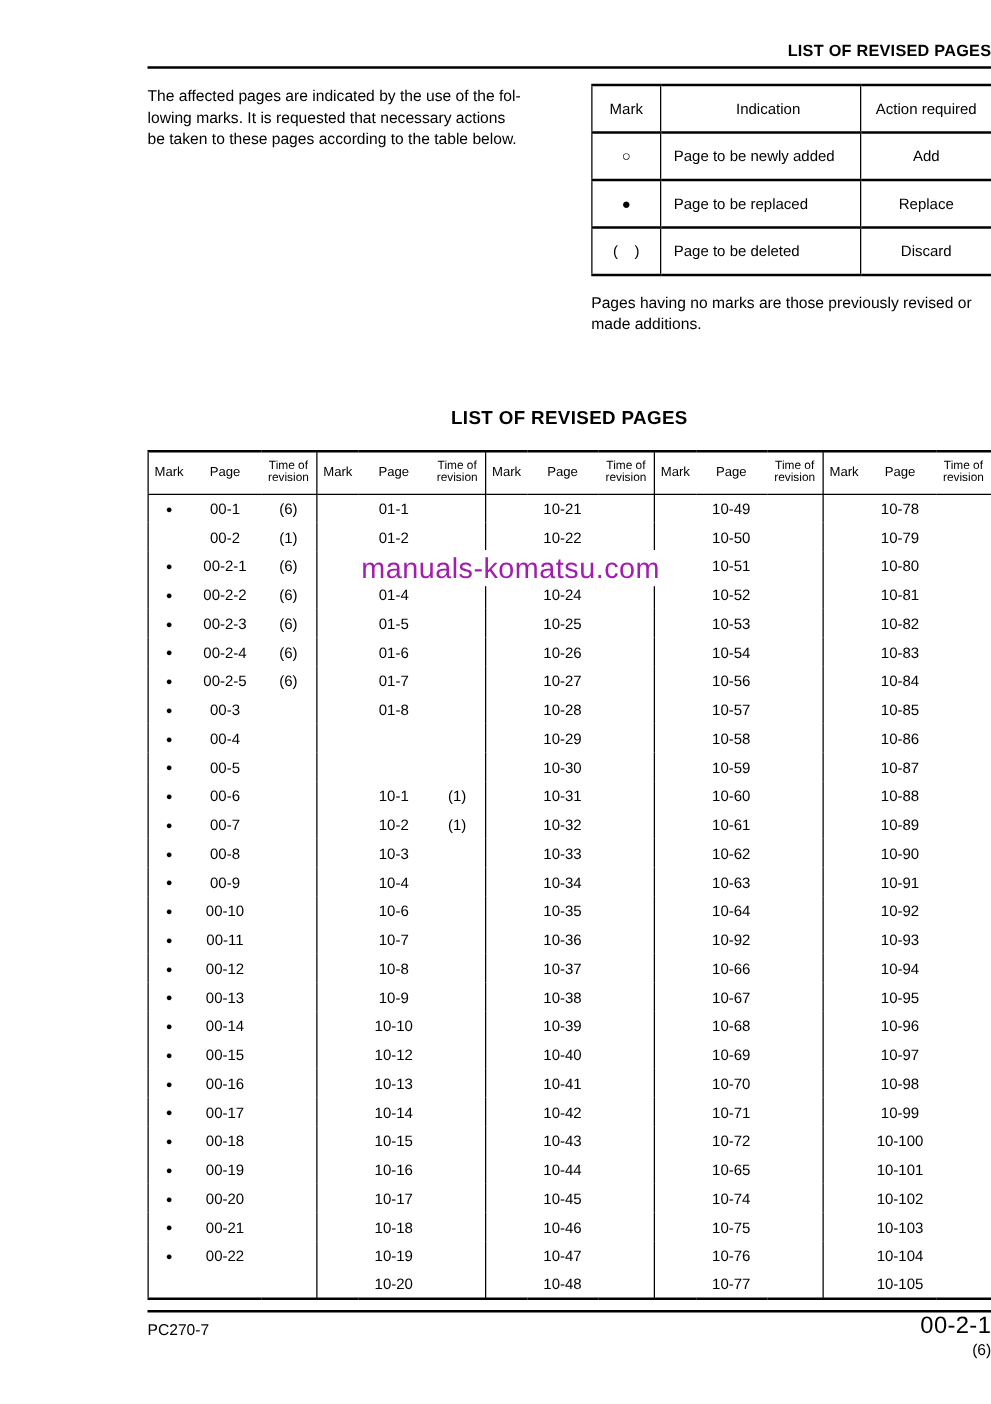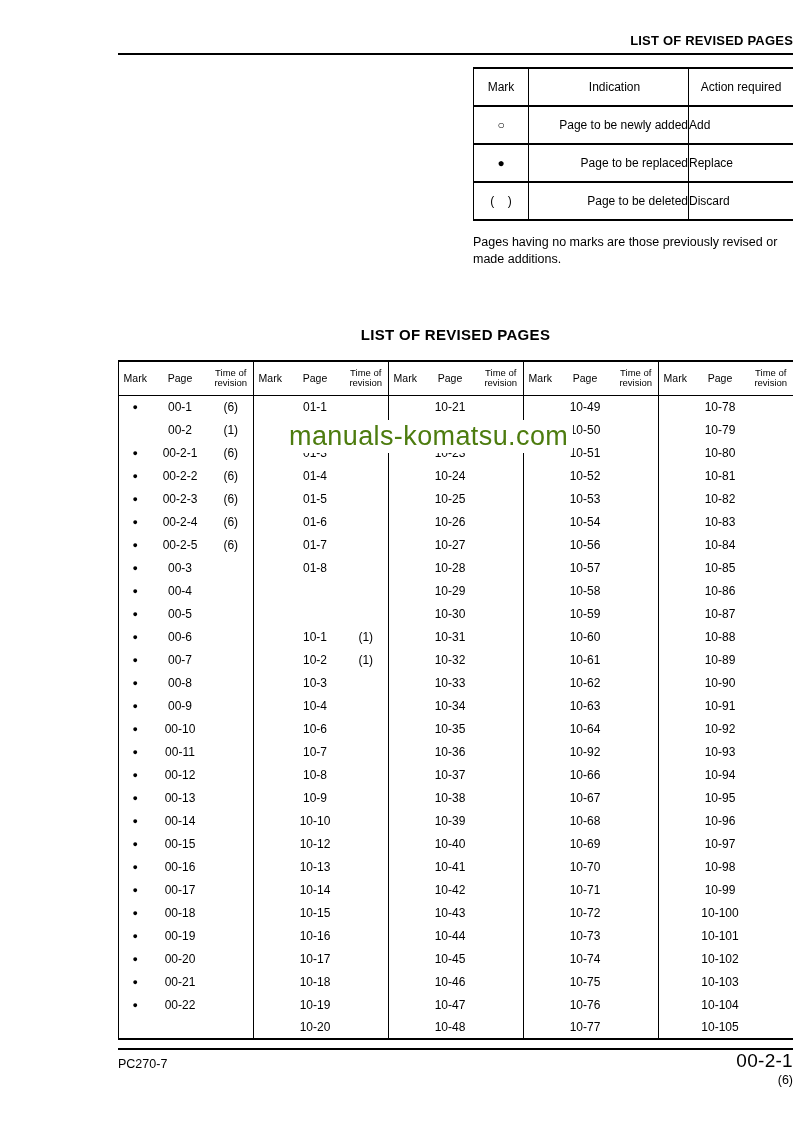--- a/index.html
+++ b/index.html
@@ -9,53 +9,56 @@
 
   .top-title { position:absolute; top:33px; right:48px; font-size:13px; font-weight:bold; letter-spacing:.2px; }
   .top-rule  { position:absolute; top:53px; left:70px; width:675px; border-top:2.5px solid #000; }
 
   .intro { position:absolute; left:70px; top:69px; width:350px; font-size:12.5px; line-height:1.36; white-space:pre-line; }
 
   table.legend { position:absolute; left:425px; top:67px; width:320px; border-collapse:collapse; table-layout:fixed; }
   table.legend th, table.legend td { border:solid #000; border-width:2px 1px; height:38px; font-size:12px; vertical-align:middle; }
   table.legend th { font-weight:normal; text-align:center; }
   .lg-mark { width:55px; text-align:center; }
-  .lg-ind  { width:160px; text-align:right; padding-left:10px; }
-  .lg-act  { width:105px; text-align:left; }
+  .lg-ind  { width:160px; text-align:left; padding-left:10px; }
+  .lg-act  { width:105px; text-align:center; }
   .lg-dot  { font-size:11px; }
 
   .note { position:absolute; left:425px; top:234px; width:330px; font-size:12.5px; line-height:1.36; }
 
   .main-title { position:absolute; left:70px; top:326px; width:675px; text-align:center; font-size:15px; font-weight:bold; letter-spacing:.3px; }
 
   table.rev { position:absolute; left:70px; top:360px; width:675px; border-collapse:collapse; table-layout:fixed;
               border:solid #000; border-width:2.5px 1px; }
   table.rev th { border-bottom:1px solid #000; font-weight:normal; height:34px; vertical-align:middle; text-align:center; }
   table.rev th.h-mark, table.rev th.h-page { font-size:10.5px; }
   table.rev th.h-time { font-size:9.5px; line-height:1.12; white-space:pre-line; }
   table.rev td { height:23px; font-size:12px; text-align:center; vertical-align:middle; padding:0; overflow:hidden; }
   table.rev td.c-mark { font-size:9px; }
   table.rev .gend { border-right:1px solid #000; }
 
-  .watermark { position:absolute; left:236px; top:420px; font-size:27px; color:#4d7c0f; background:#fff;
+  .watermark { position:absolute; left:236px; top:440px; font-size:23px; color:#a21caf; background:#fff;
                padding:1px 5px; z-index:5; letter-spacing:.4px; white-space:nowrap; }
 
   .bottom-rule { position:absolute; left:70px; top:1048px; width:675px; border-top:2.5px solid #000; }
   .footer-left { position:absolute; left:70px; top:1057px; font-size:12.5px; }
   .footer-right { position:absolute; right:48px; top:1050px; font-size:19px; letter-spacing:.3px; }
   .footer-right-sub { position:absolute; right:48px; top:1073px; font-size:12.5px; }
 </style>
 </head>
 <body>
 
 <div class="page">
 
   <div class="top-title">LIST OF REVISED PAGES</div>
   <div class="top-rule"></div>
 
+  <div class="intro">The affected pages are indicated by the use of the fol-
+lowing marks. It is requested that necessary actions
+be taken to these pages according to the table below.</div>
 
   <table class="legend">
     <thead>
       <tr>
         <th class="lg-mark">Mark</th>
         <th class="lg-ind" style="text-align:center;padding-left:12px;">Indication</th>
         <th class="lg-act">Action required</th>
       </tr>
     </thead>
     <tbody>
@@ -519,21 +522,21 @@
           <td class="c-mark">●</td>
           <td class="c-page">00-19</td>
           <td class="c-time gend"></td>
           <td class="c-mark"></td>
           <td class="c-page">10-16</td>
           <td class="c-time gend"></td>
           <td class="c-mark"></td>
           <td class="c-page">10-44</td>
           <td class="c-time gend"></td>
           <td class="c-mark"></td>
-          <td class="c-page">10-73</td>
+          <td class="c-page">10-65</td>
           <td class="c-time gend"></td>
           <td class="c-mark"></td>
           <td class="c-page">10-101</td>
           <td class="c-time"></td>
         </tr>
         <tr>
           <td class="c-mark">●</td>
           <td class="c-page">00-20</td>
           <td class="c-time gend"></td>
           <td class="c-mark"></td>

